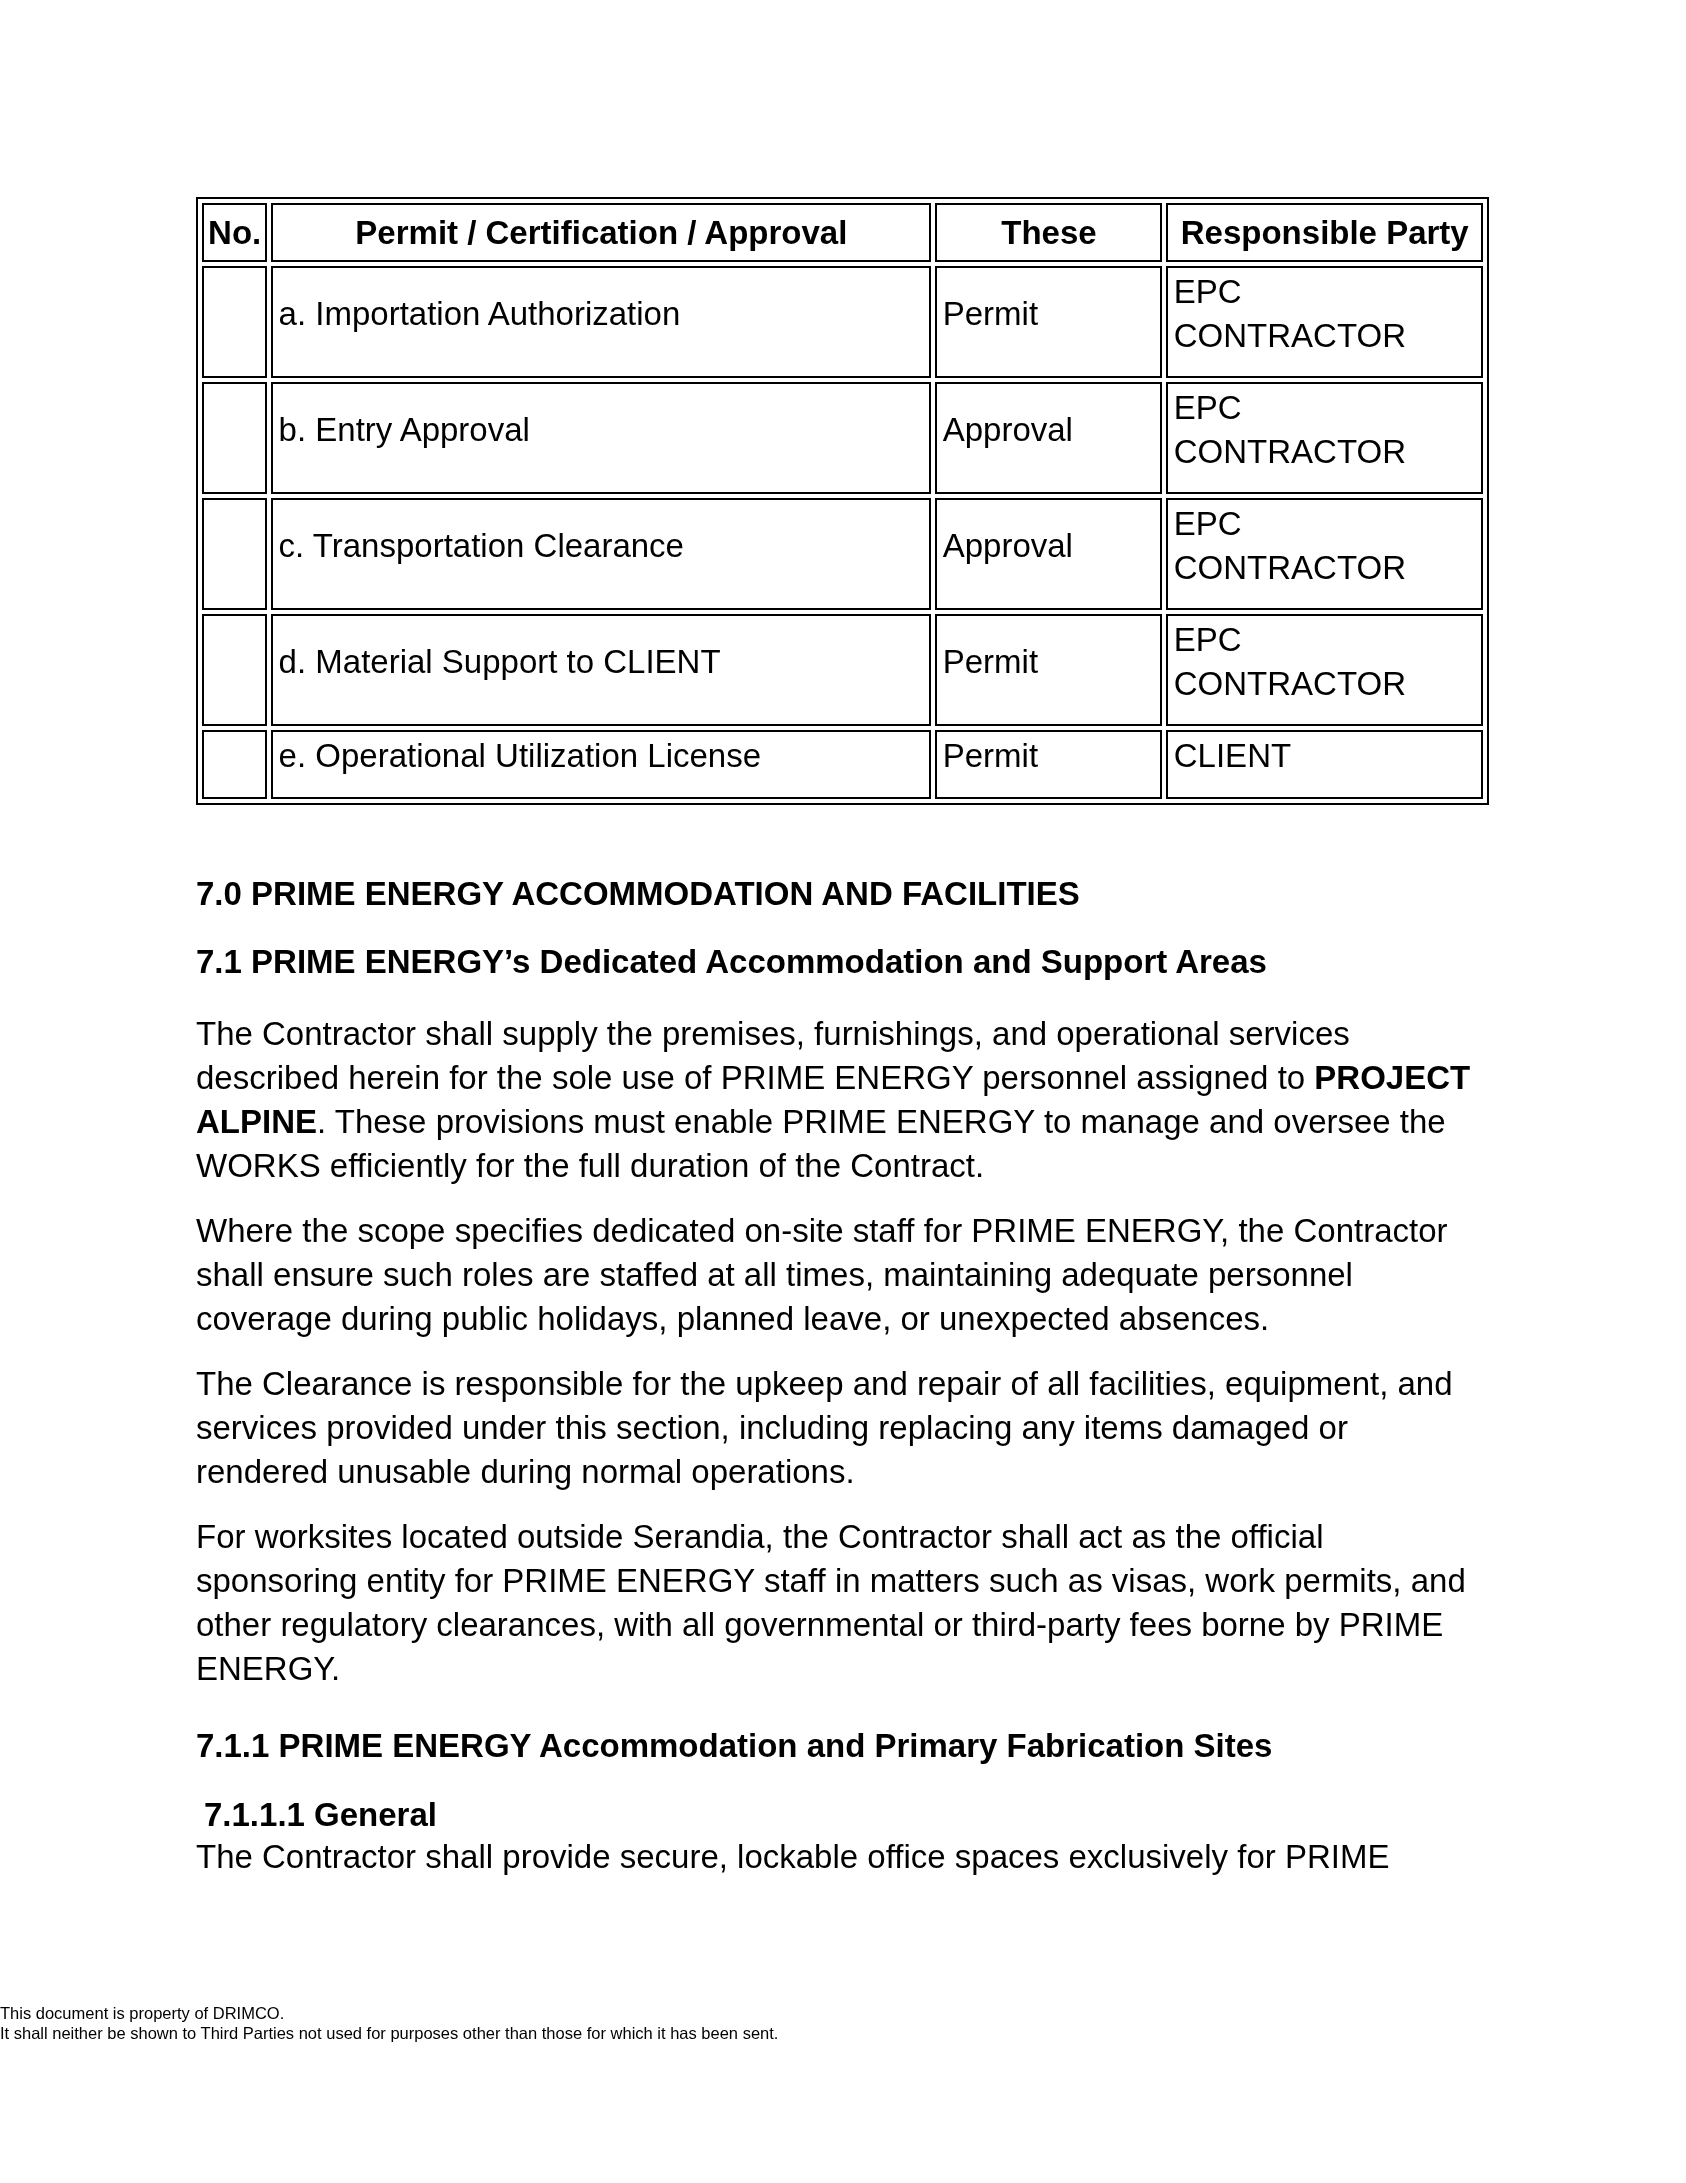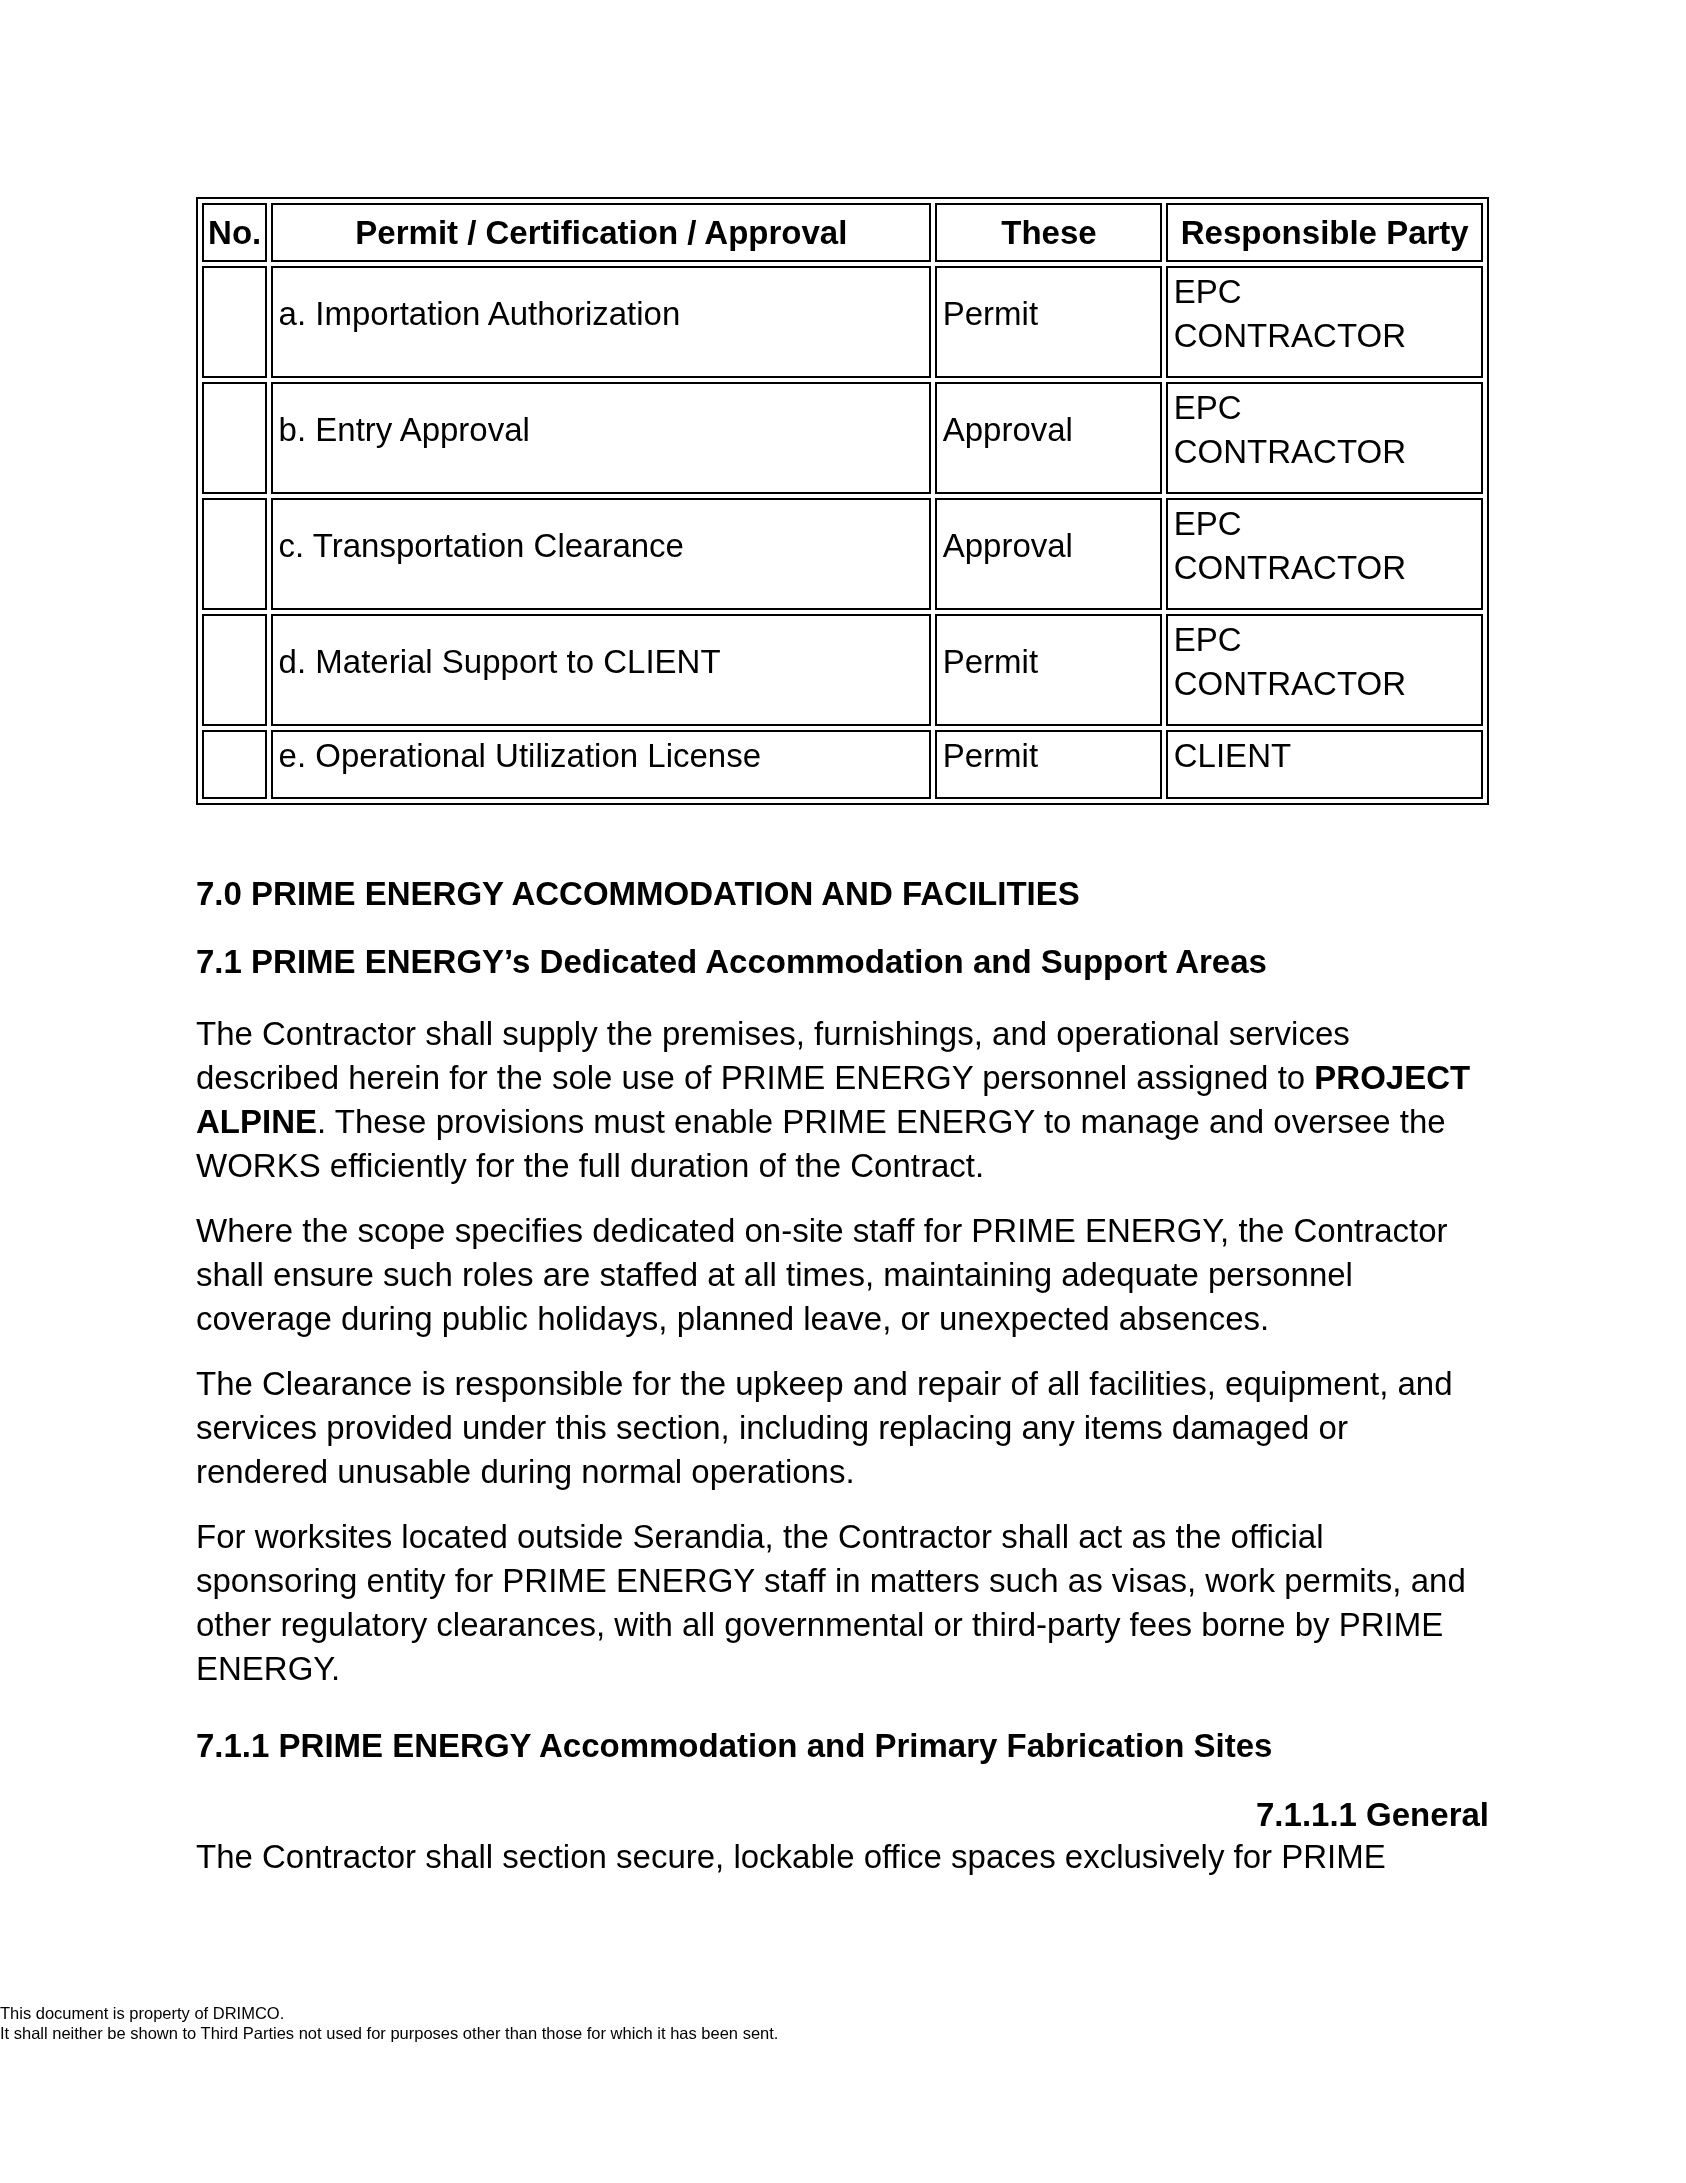--- a/index.html
+++ b/index.html
@@ -46,21 +46,21 @@
     text-align: left;
     padding: 0 5.3px 17px 5.3px;
   }
   table.permits td.cell-no { padding: 0 2.6px; }
   tr.row-tall  { height: 112px; }
   tr.row-short { height: 69px; }
   
   .h70   { font-size: 33px; font-weight: bold; line-height: 41px; margin: 68px 0 0 0; }
   .h71   { font-size: 33px; font-weight: bold; line-height: 41px; margin: 26.5px 0 0 0; }
   .h711  { font-size: 33px; font-weight: bold; line-height: 41px; margin: 34px 0 0 0; }
-  .h7111 { font-size: 33px; font-weight: bold; line-height: 41px; margin: 28px 0 0 8px; text-align: right; }
+  .h7111 { font-size: 33px; font-weight: bold; line-height: 41px; margin: 28px 0 0 8px; }
   p.body-par {
     font-size: 33px;
     line-height: 44px;
     margin: 21px 0 0 0;
   }
   p.body-par.first { margin-top: 30px; }
   p.body-par.no-gap { margin-top: 0; }
   p.body-par strong { font-weight: bold; }
   
   .footer {
@@ -135,21 +135,21 @@
 
     <p class="body-par">Where the scope specifies dedicated on-site staff for PRIME ENERGY, the Contractor shall ensure such roles are staffed at all times, maintaining adequate personnel coverage during public holidays, planned leave, or unexpected absences.</p>
 
     <p class="body-par">The Clearance is responsible for the upkeep and repair of all facilities, equipment, and services provided under this section, including replacing any items damaged or rendered unusable during normal operations.</p>
 
     <p class="body-par">For worksites located outside Serandia, the Contractor shall act as the official sponsoring entity for PRIME ENERGY staff in matters such as visas, work permits, and other regulatory clearances, with all governmental or third-party fees borne by PRIME ENERGY.</p>
 
     <h4 class="h711">7.1.1 PRIME ENERGY Accommodation and Primary Fabrication Sites</h4>
     <h4 class="h7111">7.1.1.1 General</h4>
 
-    <p class="body-par no-gap">The Contractor shall section secure, lockable office spaces exclusively for PRIME</p>
+    <p class="body-par no-gap">The Contractor shall provide secure, lockable office spaces exclusively for PRIME</p>
 
   </div>
 
   <div class="footer">
     <div>This document is property of DRIMCO.</div>
     <div>It shall neither be shown to Third Parties not used for purposes other than those for which it has been sent.</div>
   </div>
 </div>
 
 

